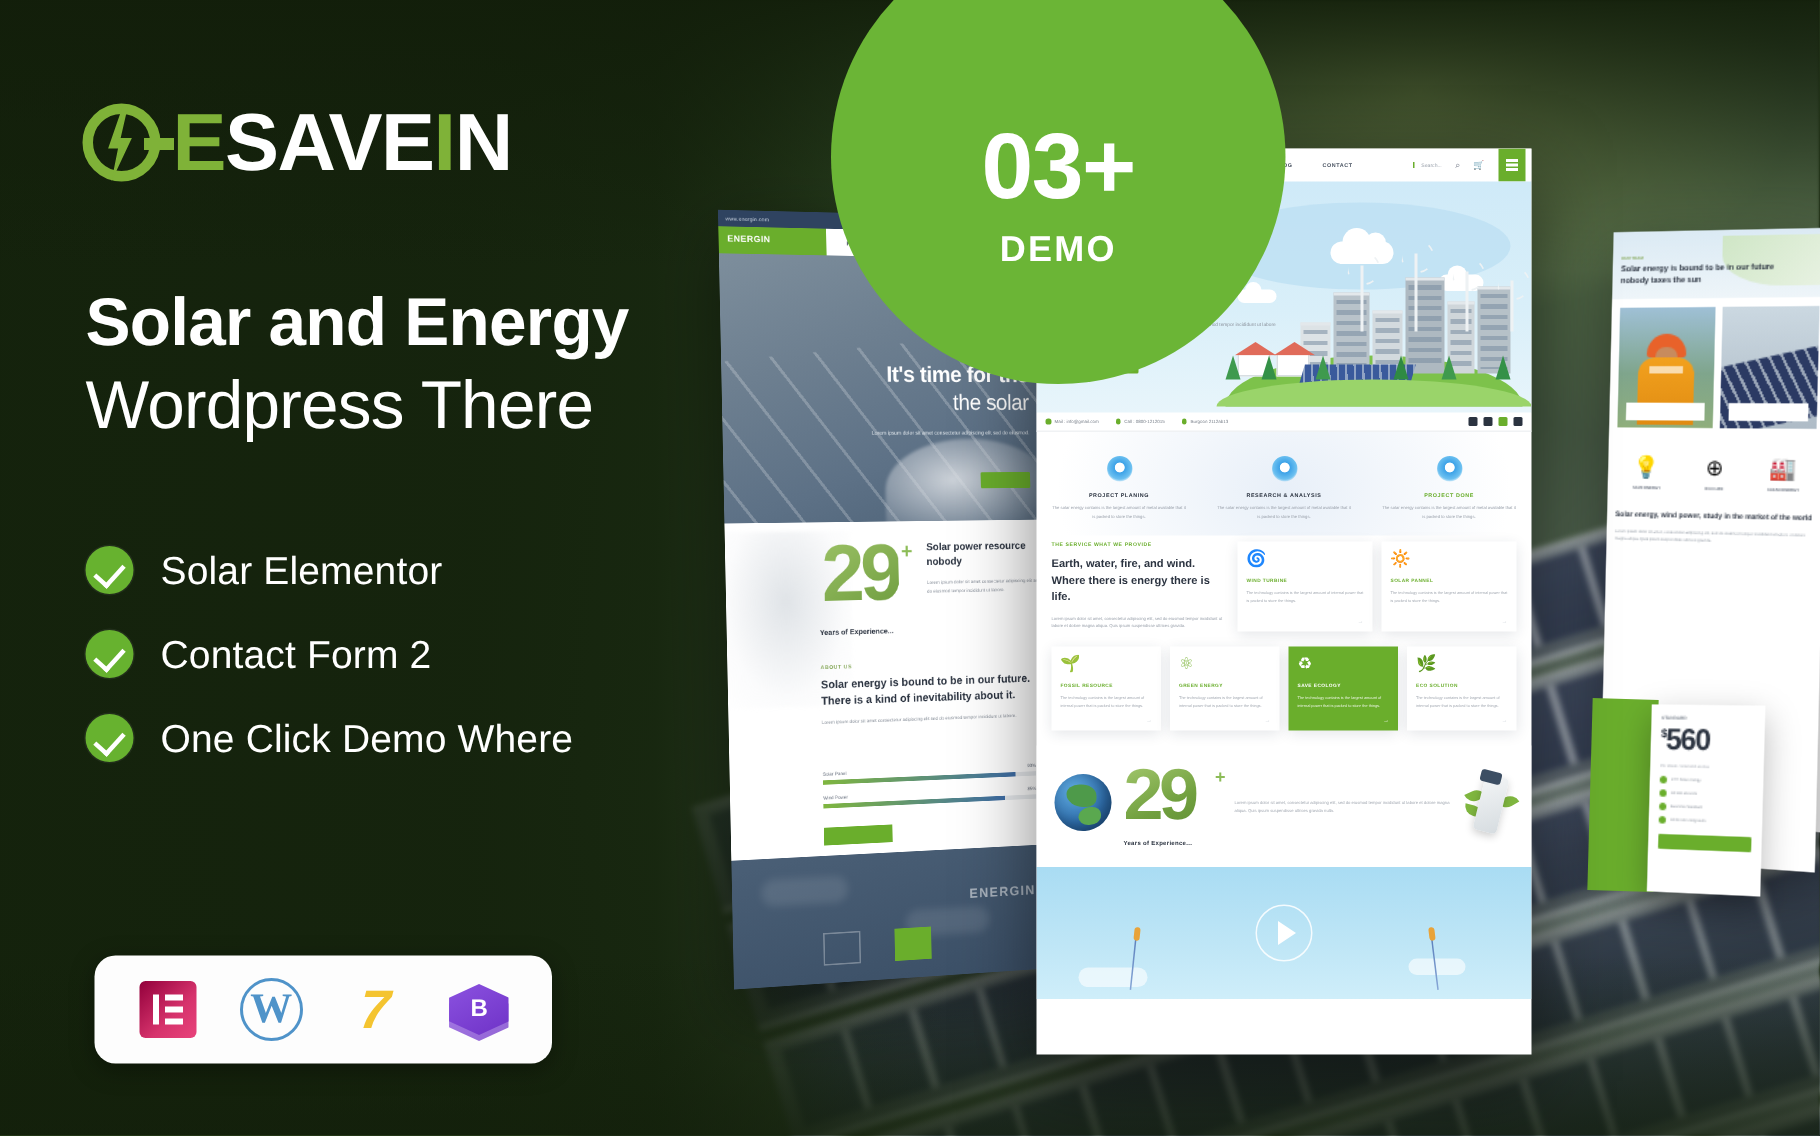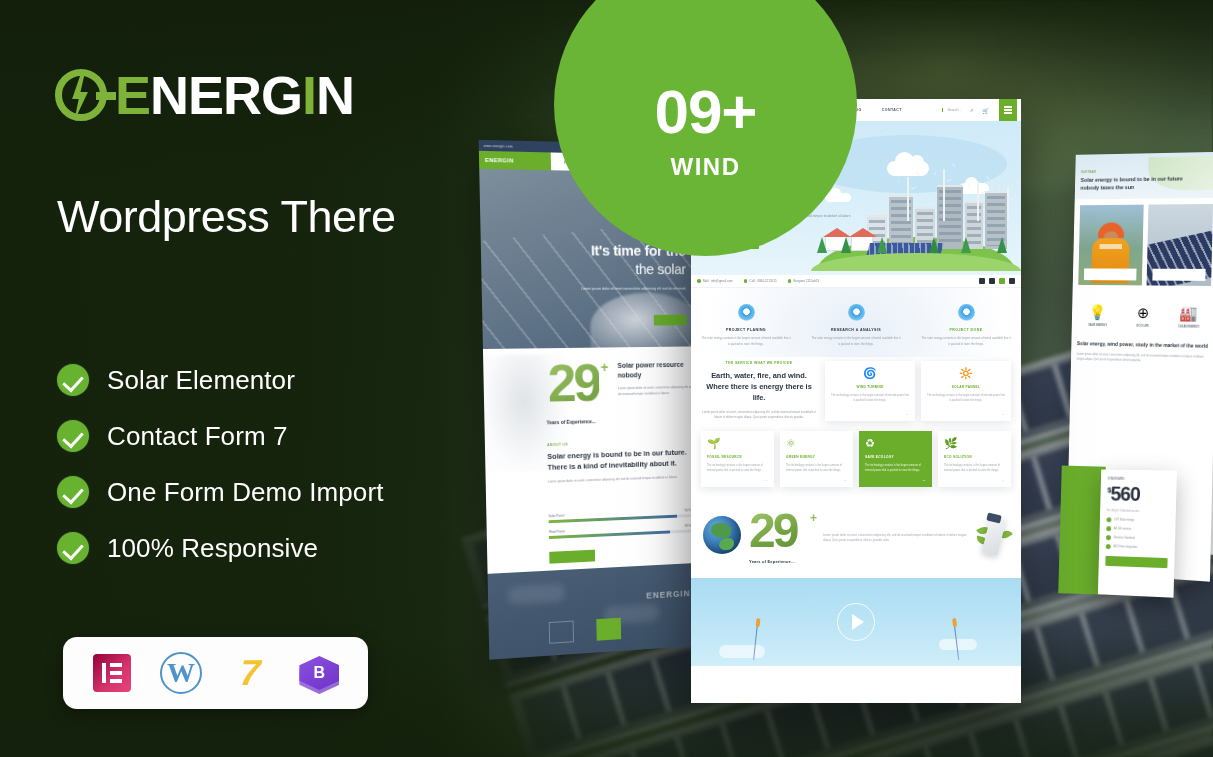--- a/index.html
+++ b/index.html
@@ -362,21 +362,21 @@
   .mc-proc .row { display:flex; }
   .mc-proc .step { flex:1; text-align:center; padding:0 10px; }
   .mc-proc .dot { width:17px; height:17px; border-radius:50%;
     background:radial-gradient(circle at 50% 45%, #fff 24%, #3ea3e8 28%, #6cc0f0 62%, rgba(110,195,240,.25) 75%);
     margin:0 auto 7px; }
   .mc-proc .st { font-size:3.6px; font-weight:700; color:#2b3340; letter-spacing:.4px; }
   .mc-proc .st.g { color:#6aae2c; }
   .mc-proc .sp { font-size:2.8px; color:#9aa1ab; line-height:2; margin-top:4px; }
 
   
-  .mc-serv { position:relative; display:flex; padding:4px 10px 10px; gap:8px;text-align:center; }
+  .mc-serv { position:relative; display:flex; padding:4px 10px 10px; gap:8px; }
   .mc-serv .lefttxt { width:116px; }
   .mc-serv .k { font-size:3.4px; color:#6aae2c; font-weight:700; letter-spacing:.4px; }
   .mc-serv .t { font-size:7.4px; font-weight:700; color:#2b3340; line-height:1.5; margin-top:5px; }
   .mc-serv .p { font-size:2.8px; color:#9aa1ab; line-height:2; margin-top:6px; }
   .mc-grid { flex:1; display:grid; grid-template-columns:1fr 1fr; gap:6px; }
   .scard { background:#fff; box-shadow:0 2px 9px rgba(30,50,70,.13); padding:7px 6px 9px;
     min-height:56px; position:relative; }
   .scard .ic { font-size:11px; line-height:1; color:#7fb63f; }
   .scard .nm { font-size:3.2px; font-weight:700; color:#6aae2c; letter-spacing:.3px; margin-top:6px; }
   .scard .tx { font-size:2.6px; color:#a3a9b2; line-height:2; margin-top:4px; }
@@ -791,55 +791,52 @@
       <div class="c cv2"></div>
       <div class="pole p1"></div>
       <div class="pole p2"></div>
       <div class="play">
           <i></i>
         </div>
     </div>
   </div>
 
   <div class="demo-circle">
-    <div class="demo-num">09+</div>
-    <div class="demo-lbl">WIND</div>
+    <div class="demo-num">03+</div>
+    <div class="demo-lbl">DEMO</div>
   </div>
 
   <div class="left-col">
 
     <div class="logo">
       <div class="logo-mark">
         <div class="ring"></div>
           <div class="bolt"></div>
           <div class="bar"></div>
       </div>
-      <div class="logo-text"><span class="g">E</span><span>NERG</span><span class="g">I</span><span>N</span></div>
+      <div class="logo-text"><span class="g">E</span><span>SAVE</span><span class="g">I</span><span>N</span></div>
     </div>
 
     <div class="headline">
+      <div class="l1">Solar and Energy</div>
       <div class="l2">Wordpress There</div>
     </div>
 
     <div class="features">
       <div class="feat">
         <div class="feat-check"></div>
         <div class="feat-label">Solar Elementor</div>
       </div>
       <div class="feat">
         <div class="feat-check"></div>
-        <div class="feat-label">Contact Form 7</div>
+        <div class="feat-label">Contact Form 2</div>
       </div>
       <div class="feat">
         <div class="feat-check"></div>
-        <div class="feat-label">One Form Demo Import</div>
-      </div>
-      <div class="feat">
-        <div class="feat-check"></div>
-        <div class="feat-label">100% Responsive</div>
+        <div class="feat-label">One Click Demo Where</div>
       </div>
     </div>
 
     <div class="badges">
       <div class="badge">
         <div class="bdg-elementor">
             <i class="e1"></i>
             <i class="e2"></i>
             <i class="e3"></i>
             <i class="e4"></i>

